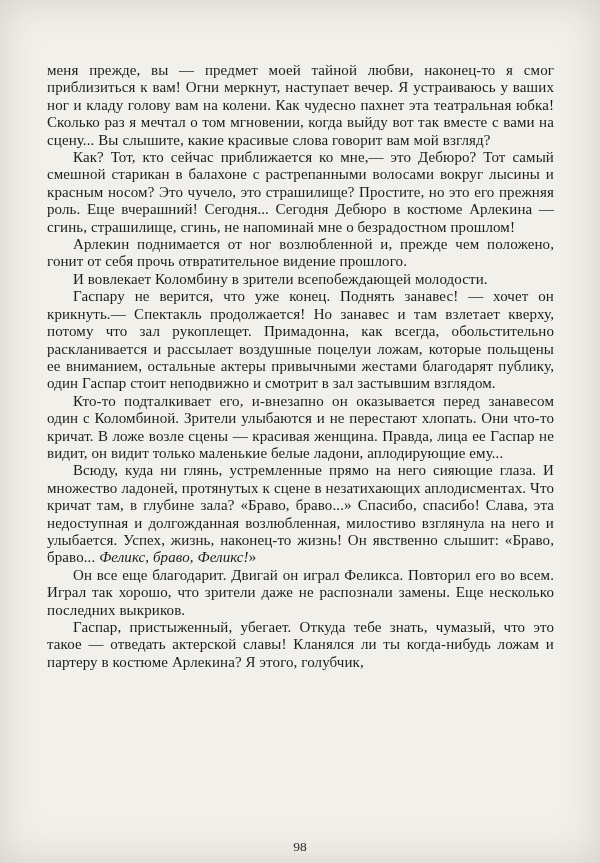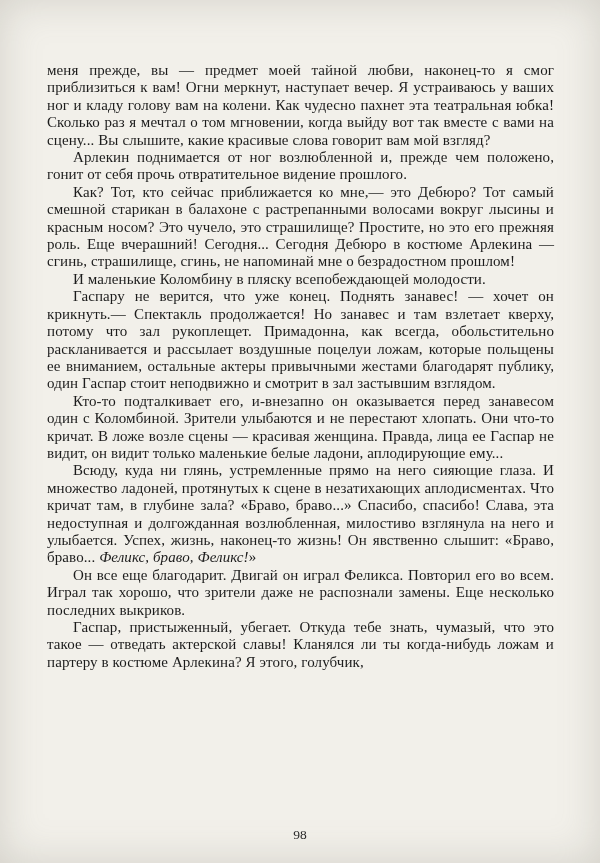--- a/index.html
+++ b/index.html
@@ -36,36 +36,36 @@
     text-indent: 0;
   }
   .emph {
     font-style: italic;
     font-weight: normal;
   }
   .page-number {
     position: absolute;
     left: 0;
     right: 0;
-    bottom: 20px;
+    bottom: 8px;
     text-align: center;
     font-family: "Liberation Serif", "DejaVu Serif", serif;
     font-size: 13.5px;
     color: #2a2a2a;
   }
 </style>
 </head>
 <body>
 
 <div class="scan">
   <div class="text-block">
     <p class="noindent">меня прежде, вы — предмет моей тайной любви, наконец-то я смог приблизиться к вам! Огни меркнут, наступает вечер. Я устраиваюсь у ваших ног и кладу голову вам на колени. Как чудесно пахнет эта театральная юбка! Сколько раз я мечтал о том мгновении, когда выйду вот так вместе с вами на сцену... Вы слышите, какие красивые слова говорит вам мой взгляд?</p>
+    <p>Как? Тот, кто сейчас приближается ко мне,— это Дебюро? Тот самый смешной старикан в балахоне с растрепанными волосами вокруг лысины и красным носом? Это чучело, это страшилище? Простите, но это его прежняя роль. Еще вчерашний! Сегодня... Сегодня Дебюро в костюме Арлекина — сгинь, страшилище, сгинь, не напоминай мне о безрадостном прошлом!</p>
     <p>Арлекин поднимается от ног возлюбленной и, прежде чем положено, гонит от себя прочь отвратительное видение прошлого.</p>
-    <p>Как? Тот, кто сейчас приближается ко мне,— это Дебюро? Тот самый смешной старикан в балахоне с растрепанными волосами вокруг лысины и красным носом? Это чучело, это страшилище? Простите, но это его прежняя роль. Еще вчерашний! Сегодня... Сегодня Дебюро в костюме Арлекина — сгинь, страшилище, сгинь, не напоминай мне о безрадостном прошлом!</p>
-    <p>И маленькие Коломбину в пляску всепобеждающей молодости.</p>
+    <p>И вовлекает Коломбину в зрители всепобеждающей молодости.</p>
     <p>Гаспару не верится, что уже конец. Поднять занавес! — хочет он крикнуть.— Спектакль продолжается! Но занавес и там взлетает кверху, потому что зал рукоплещет. Примадонна, как всегда, обольстительно раскланивается и рассылает воздушные поцелуи ложам, которые польщены ее вниманием, остальные актеры привычными жестами благодарят публику, один Гаспар стоит неподвижно и смотрит в зал застывшим взглядом.</p>
     <p>Кто-то подталкивает его, и-внезапно он оказывается перед занавесом один с Коломбиной. Зрители улыбаются и не перестают хлопать. Они что-то кричат. В ложе возле сцены — красивая женщина. Правда, лица ее Гаспар не видит, он видит только маленькие белые ладони, аплодирующие ему...</p>
     <p><span>Всюду, куда ни глянь, устремленные прямо на него сияющие глаза. И множество ладоней, протянутых к сцене в незатихающих аплодисментах. Что кричат там, в глубине зала? «Браво, браво...» Спасибо, спасибо! Слава, эта недоступная и долгожданная возлюбленная, милостиво взглянула на него и улыбается. Успех, жизнь, наконец-то жизнь! Он явственно слышит: «Браво, браво... </span><span class="emph">Феликс, браво, Феликс!</span><span>»</span></p>
     <p>Он все еще благодарит. Двигай он играл Феликса. Повторил его во всем. Играл так хорошо, что зрители даже не распознали замены. Еще несколько последних выкриков.</p>
     <p>Гаспар, пристыженный, убегает. Откуда тебе знать, чумазый, что это такое — отведать актерской славы! Кланялся ли ты когда-нибудь ложам и партеру в костюме Арлекина? Я этого, голубчик,</p>
   </div>
   <div class="page-number">98</div>
 </div>
 
 </body></html>

